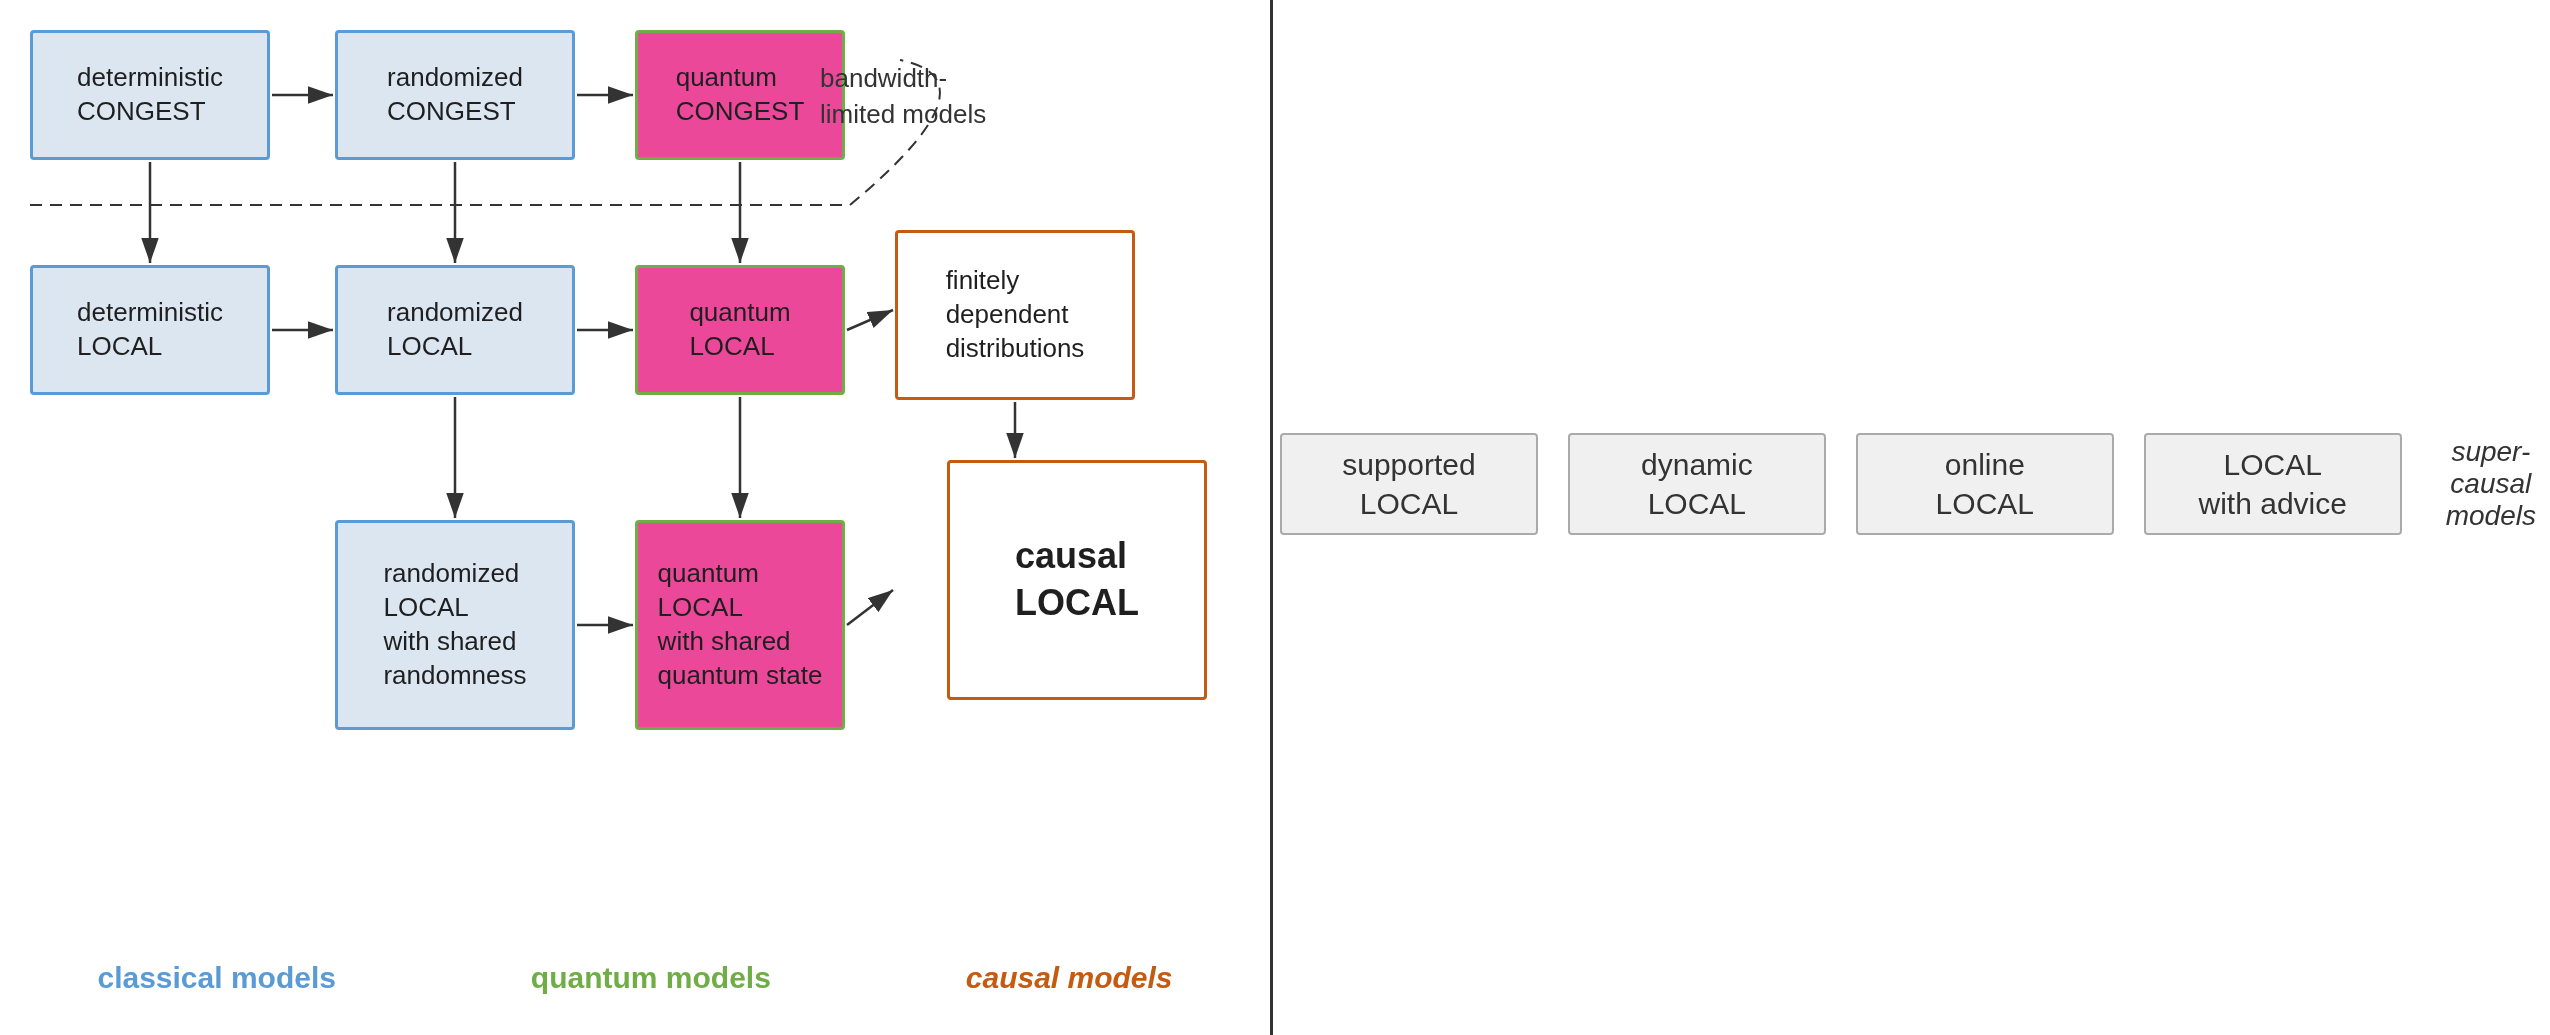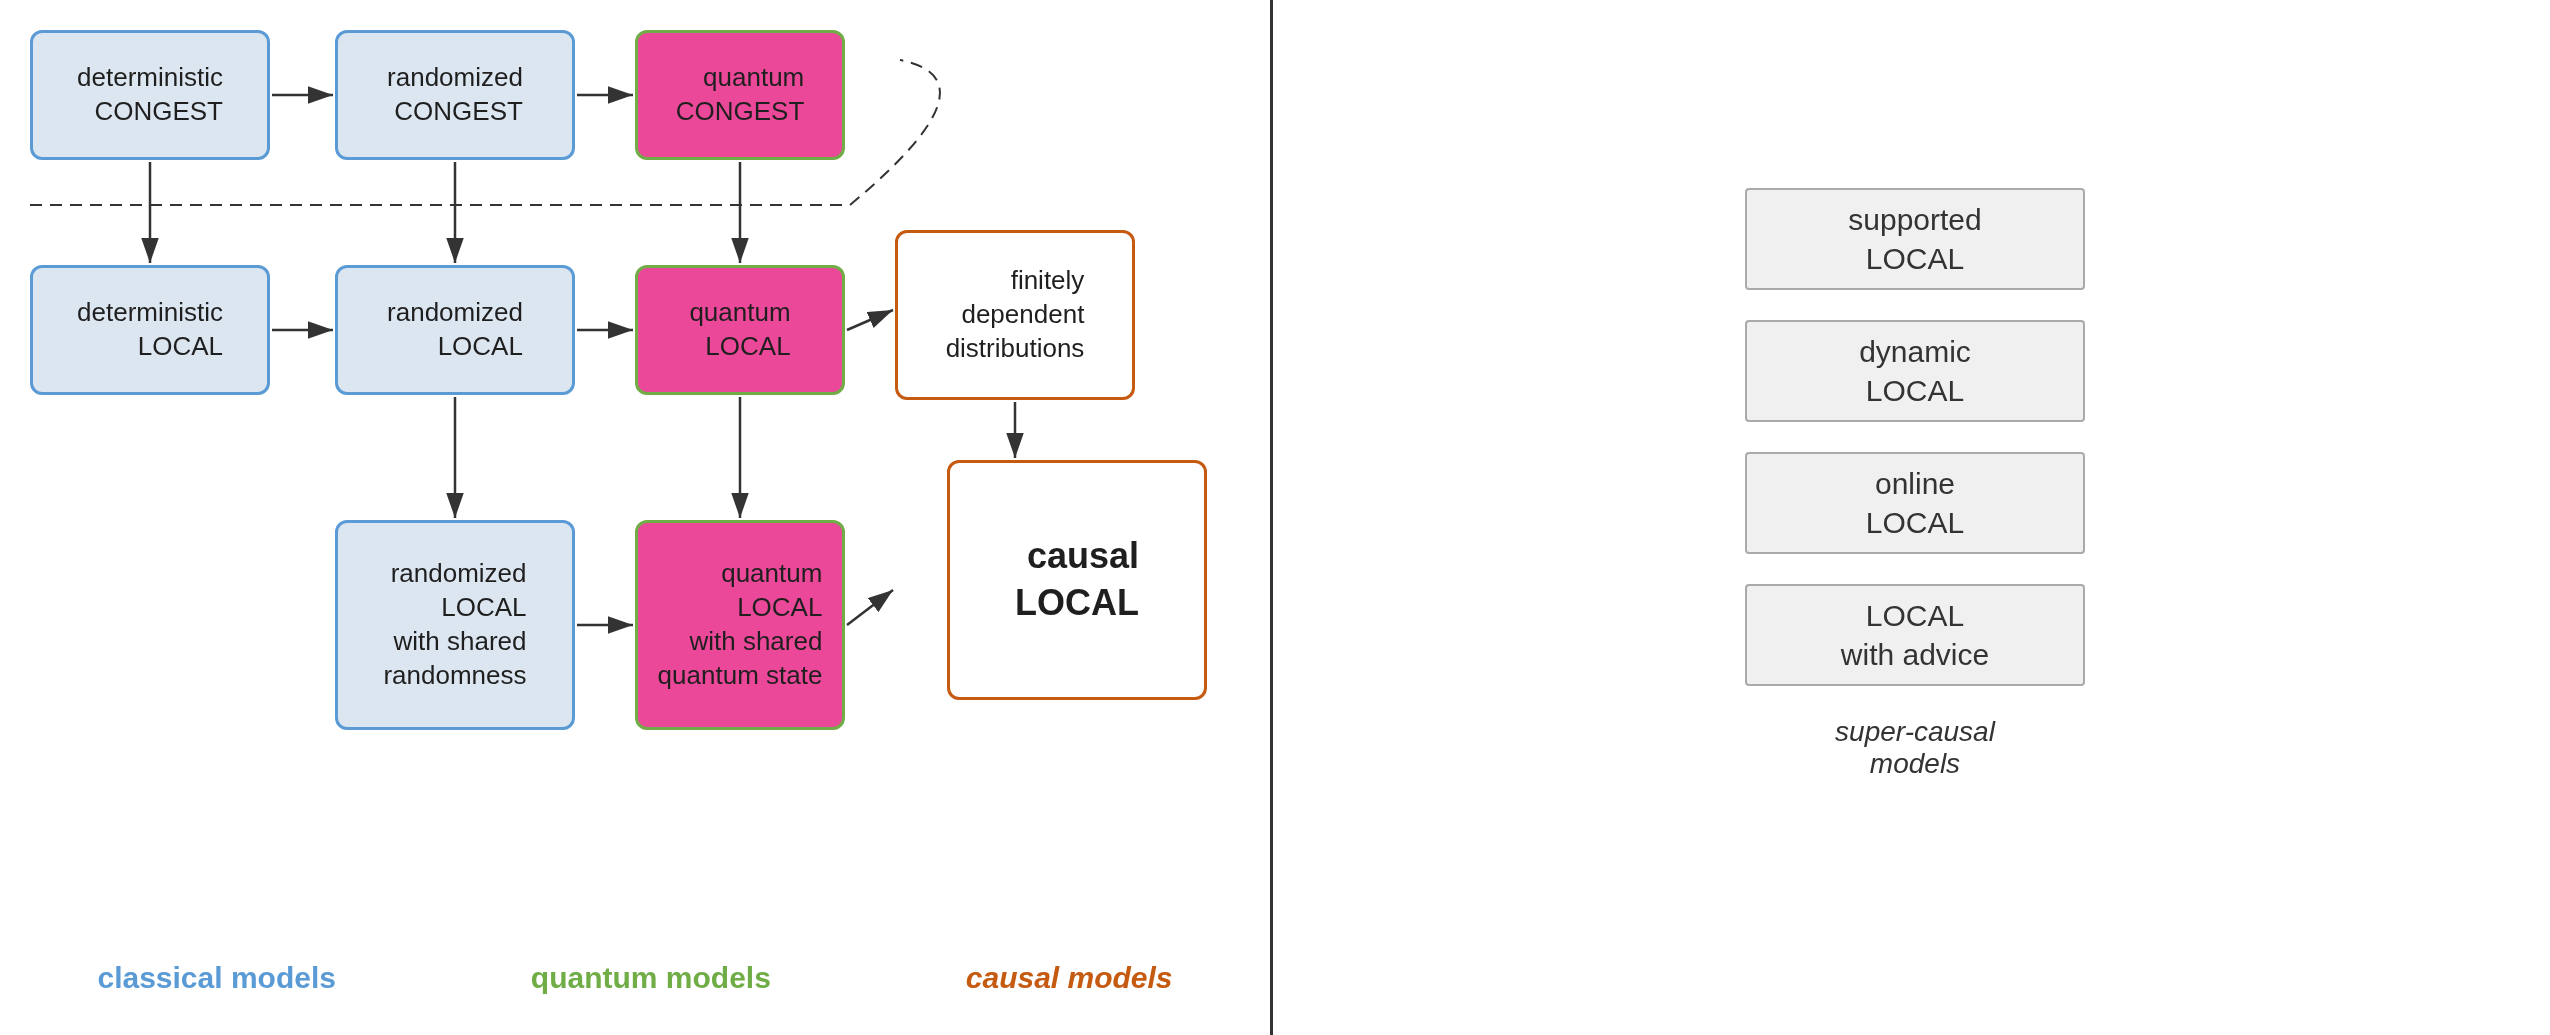--- a/index.html
+++ b/index.html
@@ -29,35 +29,34 @@
       background: #333;
     }
 
     .sidebar {
       position: absolute;
       left: 1280px;
       top: 0;
       width: 1270px;
       height: 967px;
       display: flex;
-      flex-direction: column;
       align-items: center;
       justify-content: center;
       gap: 30px;
     }
 
     
     .node {
       position: absolute;
       border: 3px solid;
-      border-radius: 12px;
+      border-radius: 4px;
       display: flex;
       align-items: center;
       justify-content: center;
-      text-align: right;
+      text-align: left;
       font-size: 28px;
       font-weight: normal;
       line-height: 1.3;
       padding: 8px;
     }
 
     .node-blue {
       border-color: #5b9bd5;
       background: #dce6f1;
       color: #1f1f1f;
@@ -145,20 +144,23 @@
   </div>
 
   <div class="node node-blue" style="left:335px; top:30px; width:240px; height:130px; font-size:26px;">
     randomized<br>CONGEST
   </div>
 
   <div class="node node-green" style="left:635px; top:30px; width:210px; height:130px; font-size:26px;">
     quantum<br>CONGEST
   </div>
 
+  <div class="bandwidth-label">
+    bandwidth-<br>limited models
+  </div>
 
   <div class="node node-blue" style="left:30px; top:265px; width:240px; height:130px; font-size:26px;">
     deterministic<br>LOCAL
   </div>
 
   <div class="node node-blue" style="left:335px; top:265px; width:240px; height:130px; font-size:26px;">
     randomized<br>LOCAL
   </div>
 
   <div class="node node-green" style="left:635px; top:265px; width:210px; height:130px; font-size:26px;">

